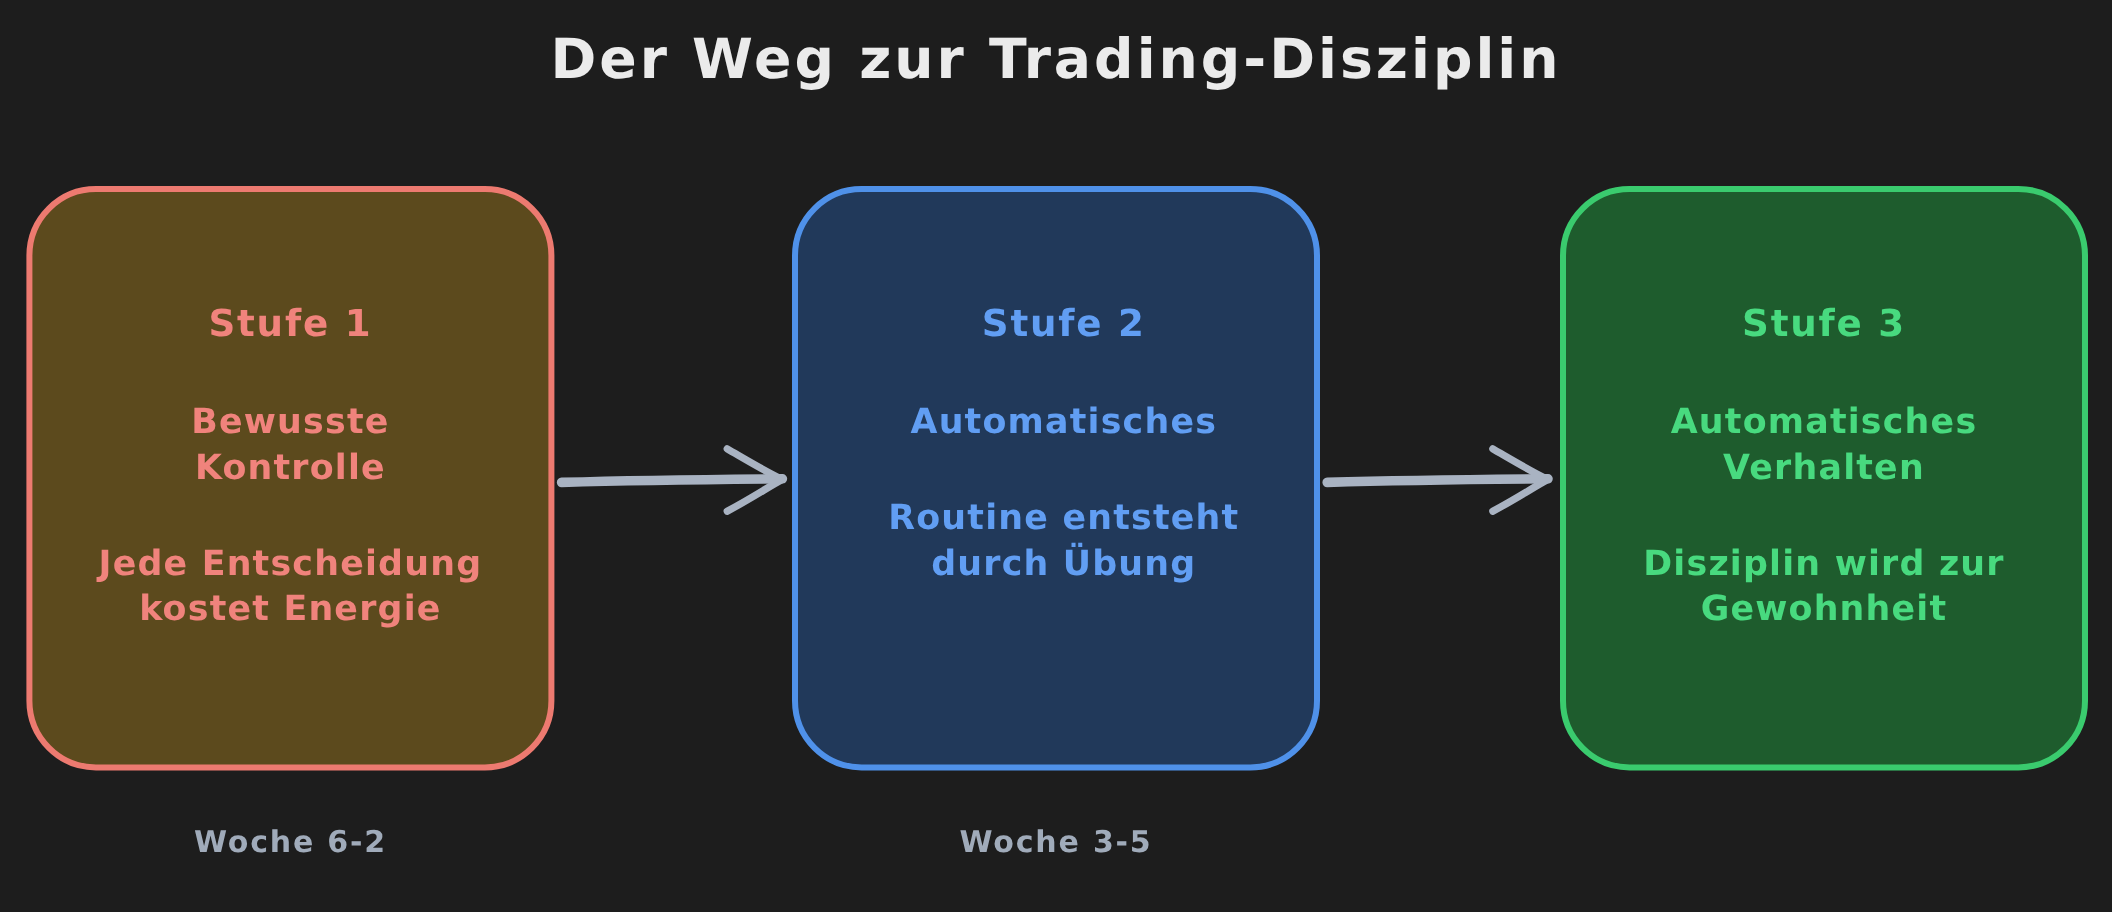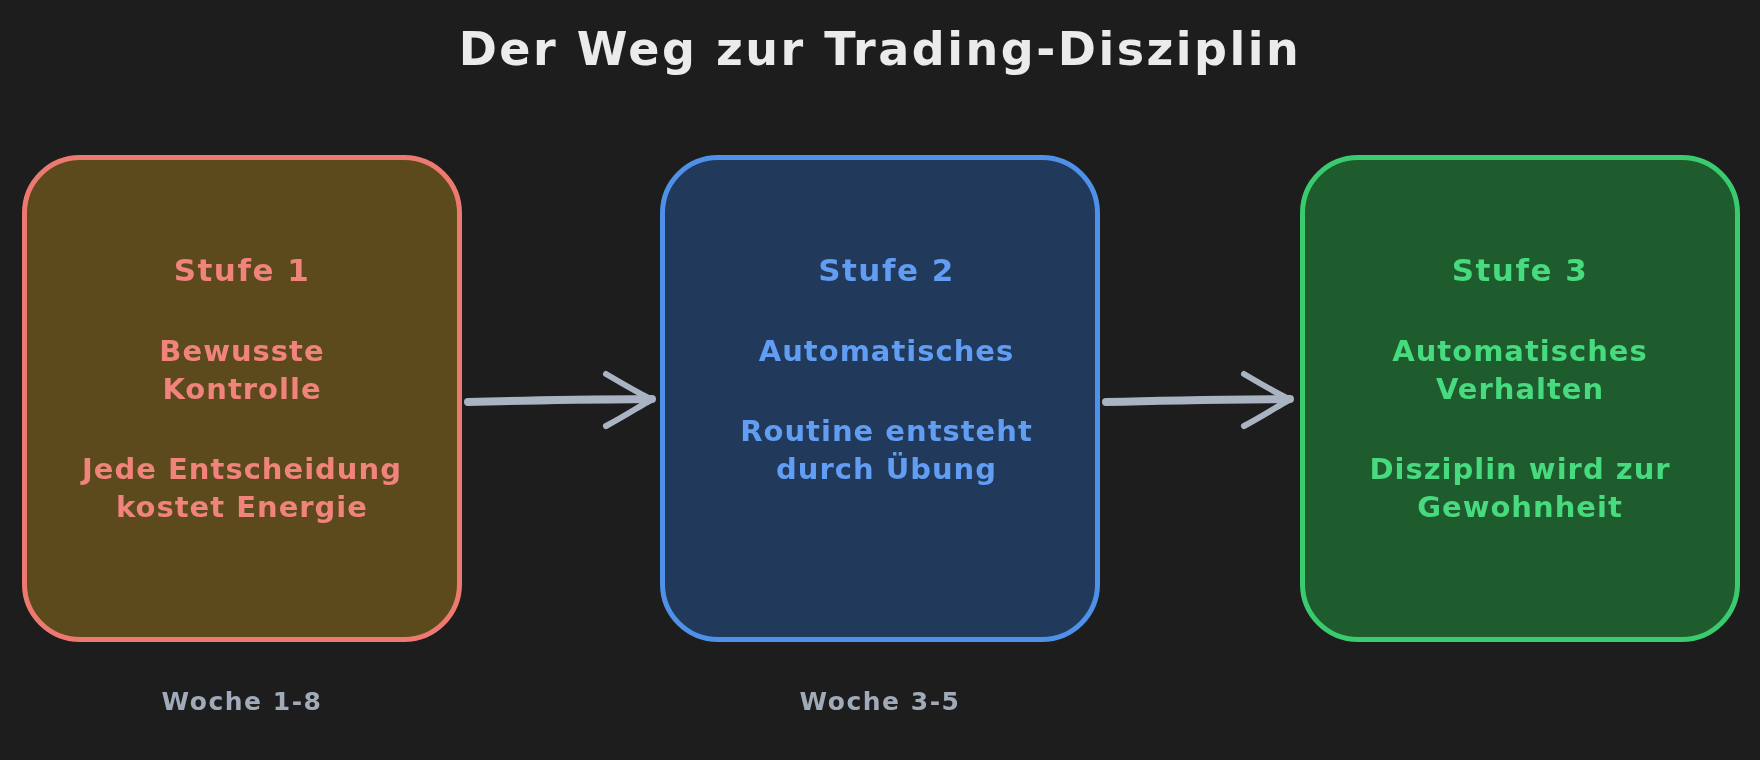--- a/index.html
+++ b/index.html
@@ -125,16 +125,16 @@
   </svg>
 
   <section class="stage-card stage-2" style="--border-c: #3acb6e; --fill-c: #1e5c2d; --text-c: #48da7f;">
     <div class="stage-heading">Stufe 3</div>
     <div class="stage-subtitle">Automatisches
 Verhalten</div>
     <div class="stage-description">Disziplin wird zur
 Gewohnheit</div>
   </section>
 
-  <div class="footer-label footer-0">Woche 1-8</div>
+  <div class="footer-label footer-0">Woche 6-2</div>
   <div class="footer-label footer-1">Woche 3-5</div>
 
 </div>
 
 </body></html>

